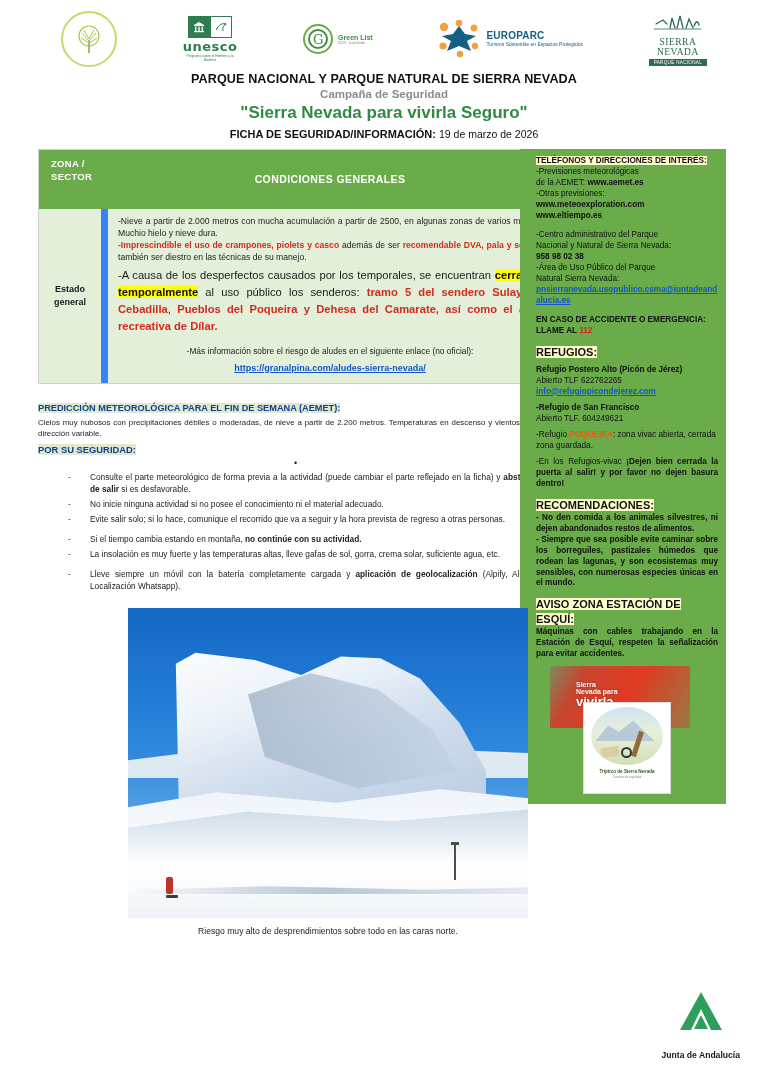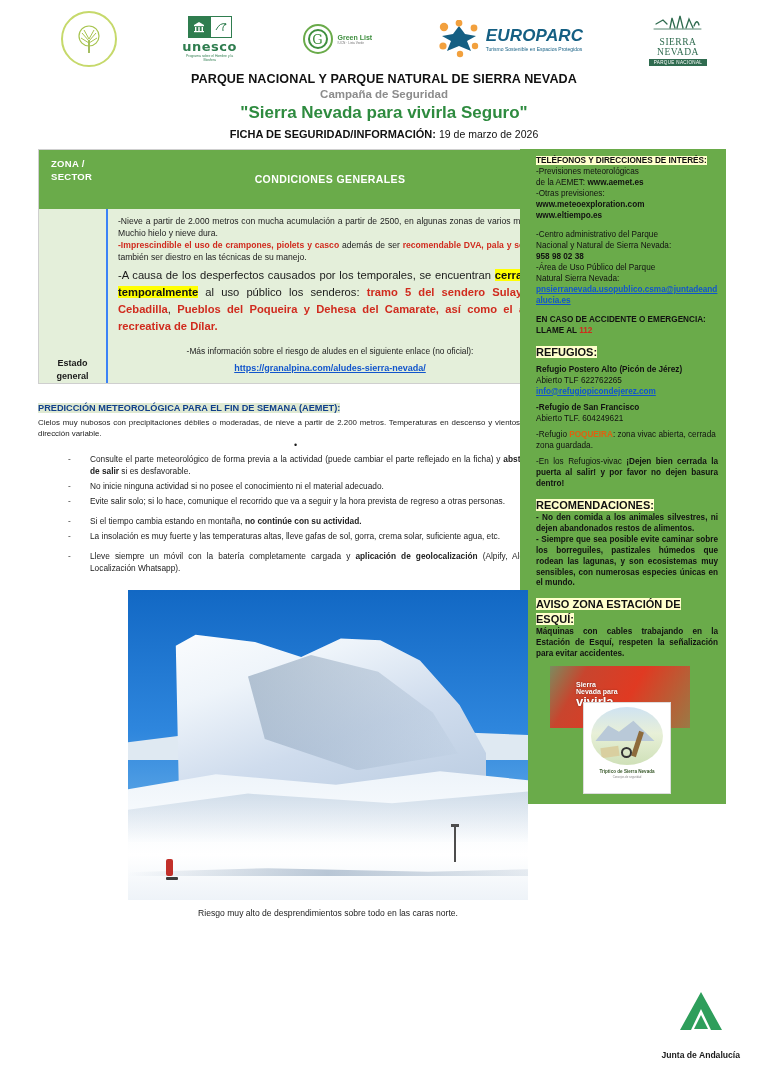--- a/index.html
+++ b/index.html
@@ -35,21 +35,21 @@
   .logo-greenlist { display:flex; align-items:center; gap:5px; }
   .gl-circle { width:30px;height:30px;border:2px solid #6aab4a;border-radius:50%;
      display:flex;align-items:center;justify-content:center;}
   .gl-inner { width:20px;height:20px;border:2px solid #3f8f3f;border-radius:50%;color:#3f8f3f;
      font-size:13px;display:flex;align-items:center;justify-content:center;font-family:"DejaVu Serif",serif;}
   .gl-txt1 { font-size:7px;font-weight:bold;color:#3f8f3f; }
   .gl-txt2 { font-size:3.2px;color:#777; }
 
   .logo-europarc { display:flex; align-items:center; gap:6px; }
   .ep-star { position:relative; width:42px;height:38px; }
-  .ep-name { font-size:17px; font-weight:bold; color:#155f83; letter-spacing:.2px;font-style:italic; }
+  .ep-name { font-size:10px; font-weight:bold; color:#155f83; letter-spacing:.2px; }
   .ep-sub { font-size:5px; color:#155f83; line-height:1.35; }
 
   .logo-sn { display:flex; flex-direction:column; align-items:center; color:#2f6b4f; }
   .sn-glyph { font-size:17px; letter-spacing:-2px; font-family:"DejaVu Sans", sans-serif; line-height:1;}
   .sn-t1 { font-size:9.5px; font-family:"Liberation Serif", serif; letter-spacing:.5px; line-height:1.1;}
   .sn-band { background:#2f6b4f; color:#fff; font-size:4.6px; padding:1px 5px; margin-top:2px; letter-spacing:.3px;}
 
   
   .titles { text-align:center; }
   .t-main { font-size:12.6px; font-weight:bold; letter-spacing:.1px; color:#111; }
@@ -62,22 +62,22 @@
   .body-wrap { display:flex; padding:0 0 0 0; margin-top:9px; }
   .left-col { width:520px; padding-left:38px; padding-right:8px; }
   .right-col { width:210px; }
 
   
   .tbl { width:515px; border:1px solid #cfcfcf; }
   .tbl-head { display:flex; background:#6aab4a; color:#fff; }
   .th-zona { width:69px; padding:8px 6px 25px 12px; font-size:9.5px; font-weight:bold; line-height:1.35; letter-spacing:.3px;}
   .th-cond { flex:1; display:flex; align-items:center; justify-content:center; font-size:10.5px; font-weight:bold; letter-spacing:.4px;}
   .tbl-body { display:flex; background:#e4efda; }
-  .td-zona { width:69px; display:flex; align-items:flex-end; justify-content:center; font-size:9px;
-     font-weight:bold; text-align:center; line-height:1.4; border-right:2px solid #3b82f6;}
+  .td-zona { width:69px; display:flex; align-items:center; justify-content:center; font-size:9px;
+     font-weight:bold; text-align:center; line-height:1.4; border-right:7px solid #3b82f6;}
   .td-cond { flex:1; padding:6px 10px 8px 10px; }
 
   .p-small { font-size:8.6px; line-height:1.42; margin:0 0 0 0; color:#222;}
   .p-just { text-align:justify; }
   .p-big { font-size:11.2px; line-height:1.5; margin:4px 0 0 0; text-align:justify; }
   .red { color:#d02b1e; font-weight:bold; }
   .hl { background:#ffff00; font-weight:bold; color:#111; }
   .note { font-size:8.4px; text-align:center; margin-top:11px; color:#222;}
   .link { color:#1155cc; font-weight:bold; text-decoration:underline; font-size:9px;}
   .link-wrap { text-align:center; margin-top:1px;}
@@ -291,20 +291,21 @@
           <p class="p-big"><span>-A causa de los desperfectos causados por los temporales, se encuentran </span><span class="hl">cerrados temporalmente</span><span> al uso público los senderos: </span><span class="red">tramo 5 del sendero Sulayr,La Cebadilla</span><span>, </span><span class="red">Pueblos del Poqueira y Dehesa del Camarate, así como el área recreativa de Dílar.</span></p>
           <div class="note">-Más información sobre el riesgo de aludes en el siguiente enlace (no oficial):</div>
           <div class="link-wrap"><a class="link" href="#">https://granalpina.com/aludes-sierra-nevada/</a></div>
         </div>
       </div>
     </div>
 
     <div class="pred">
       <div><span class="pred-h">PREDICCIÓN METEOROLÓGICA PARA EL FIN DE SEMANA (AEMET):</span></div>
       <div class="pred-p">Cielos muy nubosos con precipitaciones débiles o moderadas, de nieve a partir de 2.200 metros. Temperaturas en descenso y vientos flojos de dirección variable.</div>
+      <div><span class="pred-h2">POR SU SEGURIDAD:</span></div>
       <div class="bullet-dot">•</div>
 
       <ul class="adv">
         <li>
             <span class="dash">-</span>
             <span class="txt"><span>Consulte el parte meteorológico de forma previa a la actividad (puede cambiar el parte reflejado en la ficha) y </span><b class="bb">absténgase de salir</b><span> si es desfavorable.</span></span>
           </li>
         <li>
             <span class="dash">-</span>
             <span class="txt"><span>No inicie ninguna actividad si no posee el conocimiento ni el material adecuado.</span></span>

